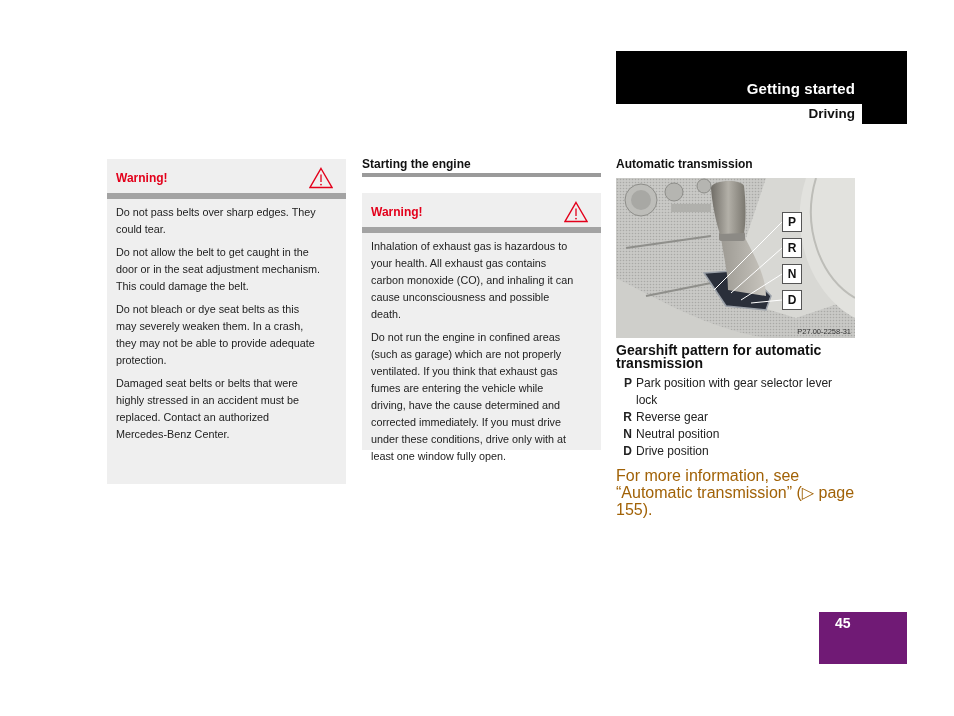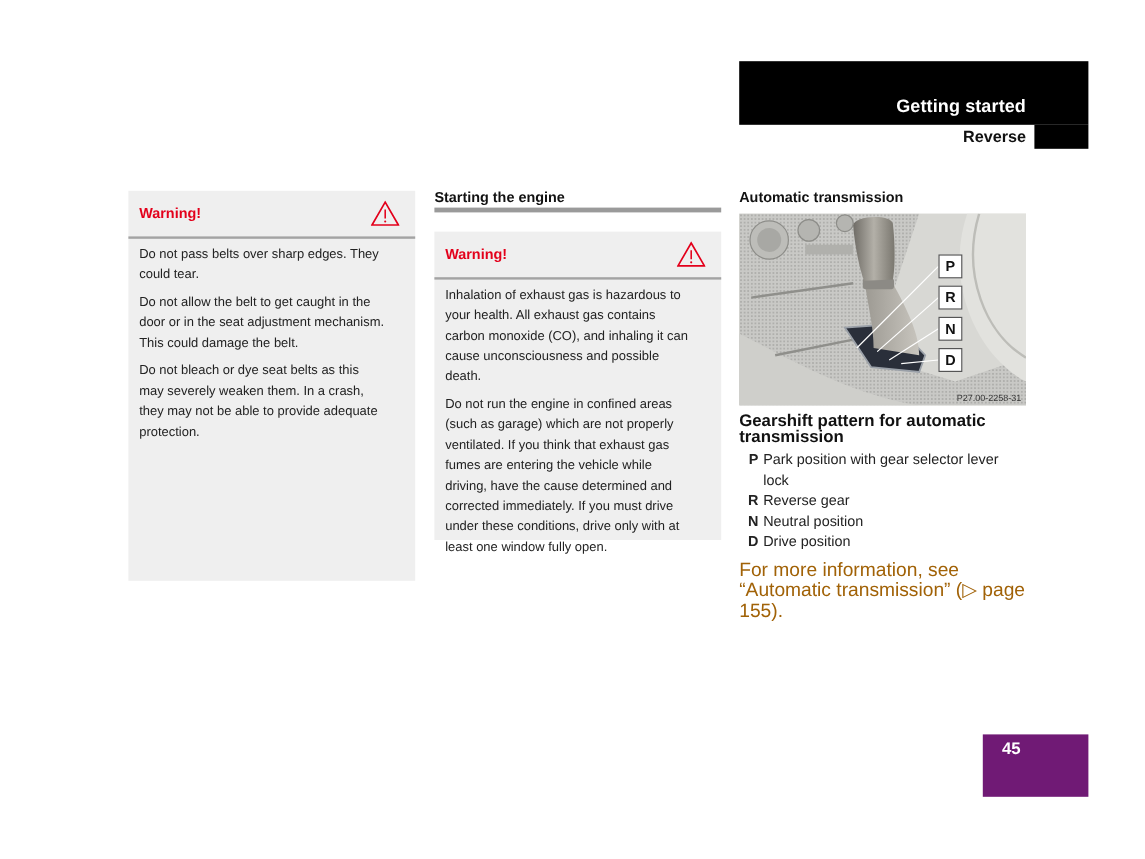--- a/index.html
+++ b/index.html
@@ -5,21 +5,21 @@
     * { box-sizing: border-box; margin: 0; padding: 0; }
     html, body { width: 954px; height: 716px; background: #ffffff; overflow: hidden; }
     body { position: relative; font-family: "Liberation Sans", "DejaVu Sans", sans-serif; color: #1a1a1a; }
 
     .header-band { position: absolute; left: 616px; top: 51px; width: 291px; height: 53px; background: #000000; }
     .header-title { position: absolute; right: 52px; top: 29px; color: #ffffff; font-weight: bold; font-size: 15px; letter-spacing: 0.1px; }
     .section-label { position: absolute; left: 616px; top: 106px; width: 240px; text-align: right; font-weight: bold; font-size: 13.5px; color: #111; padding-right: 1px; }
     .section-tab { position: absolute; left: 862px; top: 104px; width: 45px; height: 20px; background: #000; }
 
     .warning-box { position: absolute; background: #efefef; }
-    .warning-head { height: 40px; position: relative; border-bottom: 2px solid #a3a3a3; }
+    .warning-head { height: 40px; position: relative; border-bottom: 6px solid #a3a3a3; }
     .warning-title { position: absolute; left: 9px; top: 12px; color: #e3001b; font-weight: bold; font-size: 12px; }
     .warning-icon { position: absolute; right: 13px; top: 8px; width: 24px; height: 22px; }
     .warning-body { padding: 5px 24px 8px 9px; font-size: 10.8px; line-height: 17px; color: #222; }
     .warning-body p { margin-bottom: 6px; }
     .warning-body p:last-child { margin-bottom: 0; }
 
     #warn1 { left: 107px; top: 159px; width: 239px; height: 325px; }
     #warn2 { left: 362px; top: 193px; width: 239px; height: 257px; }
 
     .subhead { position: absolute; font-weight: bold; font-size: 12px; color: #111; }
@@ -41,36 +41,37 @@
 
     .page-box { position: absolute; left: 819px; top: 612px; width: 88px; height: 52px; background: #701a75; }
     .page-num { position: absolute; left: 16px; top: 3px; color: #fff; font-weight: bold; font-size: 14px; }
   </style>
 </head>
 <body>
 
 <div class="header-band">
   <span class="header-title">Getting started</span>
 </div>
-<div class="section-label">Reverse</div>
+<div class="section-label">Driving</div>
 <div class="section-tab"></div>
 
 <div class="warning-box" id="warn1">
   <div class="warning-head">
     <span class="warning-title">Warning!</span>
     <svg class="warning-icon" viewBox="0 0 24 22">
       <path d="M12 1.5 L23 20.5 L1 20.5 Z" fill="none" stroke="#e3001b" stroke-width="1.4" stroke-linejoin="miter"></path>
       <line x1="12" y1="7.5" x2="12" y2="15" stroke="#e3001b" stroke-width="1.3"></line>
       <circle cx="12" cy="17.6" r="0.9" fill="#e3001b"></circle>
     </svg>
   </div>
   <div class="warning-body">
     <p>Do not pass belts over sharp edges. They could tear.</p>
     <p>Do not allow the belt to get caught in the door or in the seat adjustment mechanism. This could damage the belt.</p>
     <p>Do not bleach or dye seat belts as this may severely weaken them. In a crash, they may not be able to provide adequate protection.</p>
+    <p>Damaged seat belts or belts that were highly stressed in an accident must be replaced. Contact an authorized Mercedes-Benz Center.</p>
   </div>
 </div>
 
 <div class="subhead" id="sub-start">Starting the engine</div>
 <div class="rule"></div>
 <div class="warning-box" id="warn2">
   <div class="warning-head">
     <span class="warning-title">Warning!</span>
     <svg class="warning-icon" viewBox="0 0 24 22">
       <path d="M12 1.5 L23 20.5 L1 20.5 Z" fill="none" stroke="#e3001b" stroke-width="1.4" stroke-linejoin="miter"></path>

